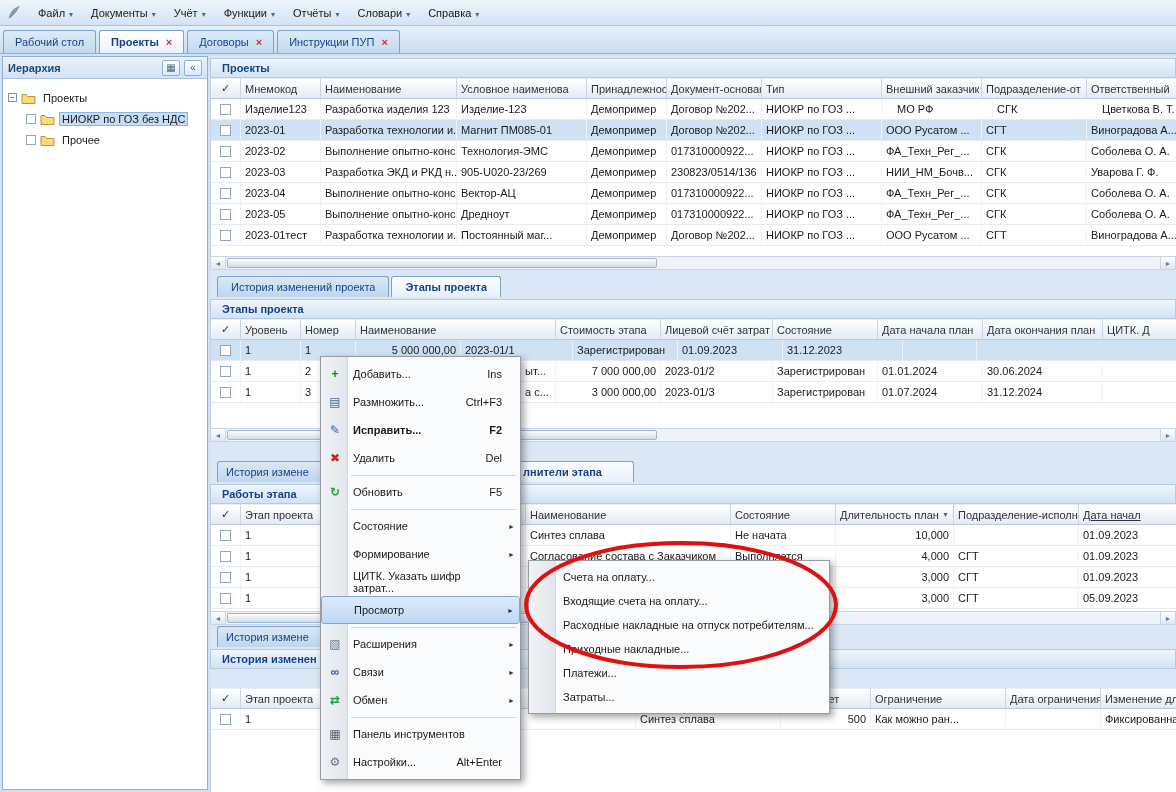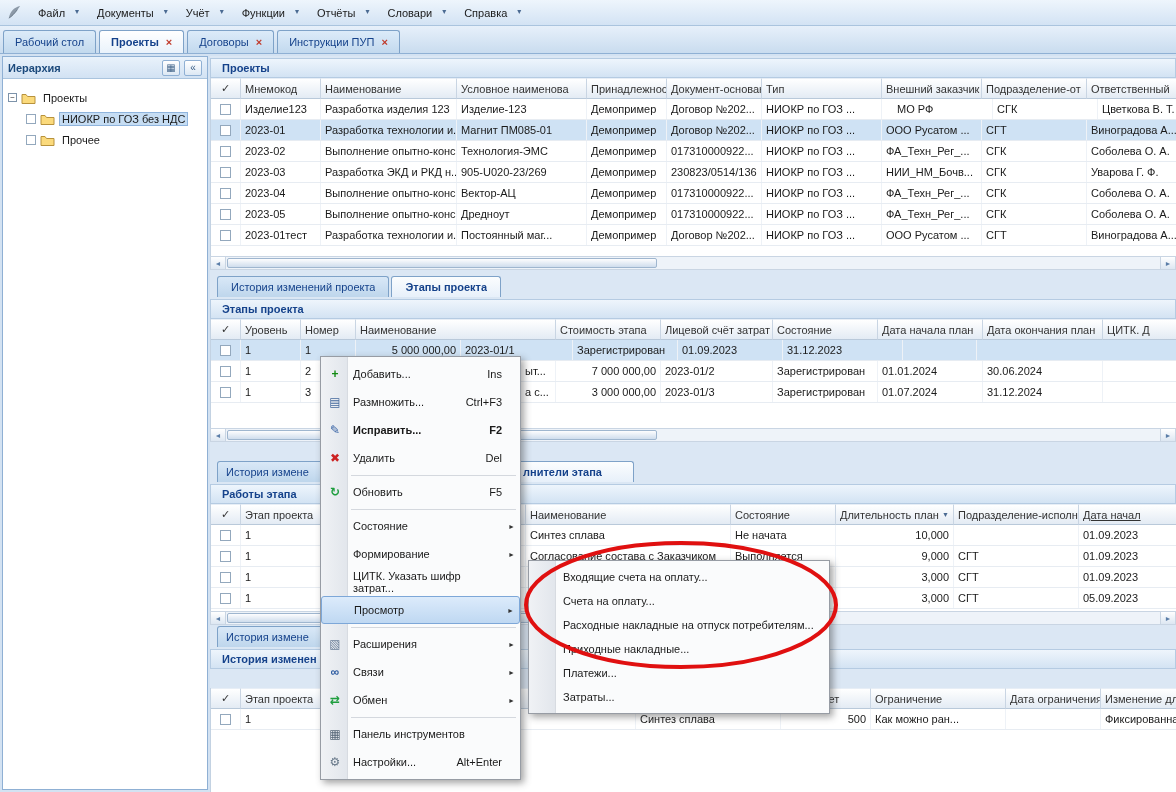--- a/index.html
+++ b/index.html
@@ -4,21 +4,21 @@
 <style>
   *{box-sizing:border-box;margin:0;padding:0}
   html,body{width:1176px;height:792px;overflow:hidden}
   body{font-family:"Liberation Sans","DejaVu Sans",sans-serif;font-size:11px;color:#1a1a1a;background:#d3e2f2}
   #screen{position:relative;width:1176px;height:792px;overflow:hidden;background:#d3e2f2}
 
   
   .menubar{position:absolute;left:0;top:0;width:100%;height:26px;display:flex;align-items:center;
     background:linear-gradient(#eef5fc,#d3e3f4);border-bottom:1px solid #aac4de;padding-left:4px}
   .logo{display:flex;align-items:center;margin:0 6px 0 2px}
-  .menu-item{display:flex;align-items:flex-start;gap:10px;padding:4px 9px;cursor:default;white-space:nowrap}
+  .menu-item{display:flex;align-items:flex-end;gap:4px;padding:4px 9px;cursor:default;white-space:nowrap}
   .menu-item .dd{font-size:8px;color:#4a6a92}
 
   
   .tabbar{position:absolute;left:0;top:26px;width:100%;height:28px;background:linear-gradient(#e7f0fa,#c9dcef);
     border-bottom:1px solid #8fb0d4;display:flex;align-items:flex-end;padding:0 3px}
   .wtab{display:flex;align-items:center;gap:7px;height:23px;padding:0 11px;margin-right:3px;
     border:1px solid #7ea2c8;border-bottom:none;border-radius:3px 3px 0 0;
     background:linear-gradient(#dcebf9,#c2d9ee);color:#15428b;white-space:nowrap}
   .wtab.active{background:linear-gradient(#ffffff,#e9f2fb);font-weight:bold}
   .wtab .x{color:#c03a2b;font-weight:bold;font-size:11px;line-height:1}
@@ -467,21 +467,21 @@
           <div class="td" style="width: 98px;">01.09.2023</div>
         </div>
         <div class="trow">
           <div class="td check" style="width: 30px;">
             <div class="cb"></div>
           </div>
           <div class="td" style="width: 90px;">1</div>
           <div class="td" style="width: 195px;"></div>
           <div class="td" style="width: 205px;">Согласование состава с Заказчиком</div>
           <div class="td" style="width: 105px;">Выполняется</div>
-          <div class="td r" style="width: 118px;">9,000</div>
+          <div class="td r" style="width: 118px;">4,000</div>
           <div class="td" style="width: 125px;">СГТ</div>
           <div class="td" style="width: 98px;">01.09.2023</div>
         </div>
         <div class="trow">
           <div class="td check" style="width: 30px;">
             <div class="cb"></div>
           </div>
           <div class="td" style="width: 90px;">1</div>
           <div class="td" style="width: 195px;"></div>
           <div class="td" style="width: 205px;"></div>
@@ -624,24 +624,24 @@
       </div>
       <div class="ci">
         <span class="ic" style="color: rgb(102, 119, 136);">⚙</span>
         <span class="lbl">Настройки...</span>
         <span class="sh">Alt+Enter</span>
       </div>
     </div>
 
   <div class="submenu" id="ctx-submenu">
       <div class="si">
+        <span>Счета на оплату...</span>
+      </div>
+      <div class="si">
         <span>Входящие счета на оплату...</span>
-      </div>
-      <div class="si">
-        <span>Счета на оплату...</span>
       </div>
       <div class="si">
         <span>Расходные накладные на отпуск потребителям...</span>
       </div>
       <div class="si">
         <span>Приходные накладные...</span>
       </div>
       <div class="si">
         <span>Платежи...</span>
       </div>

